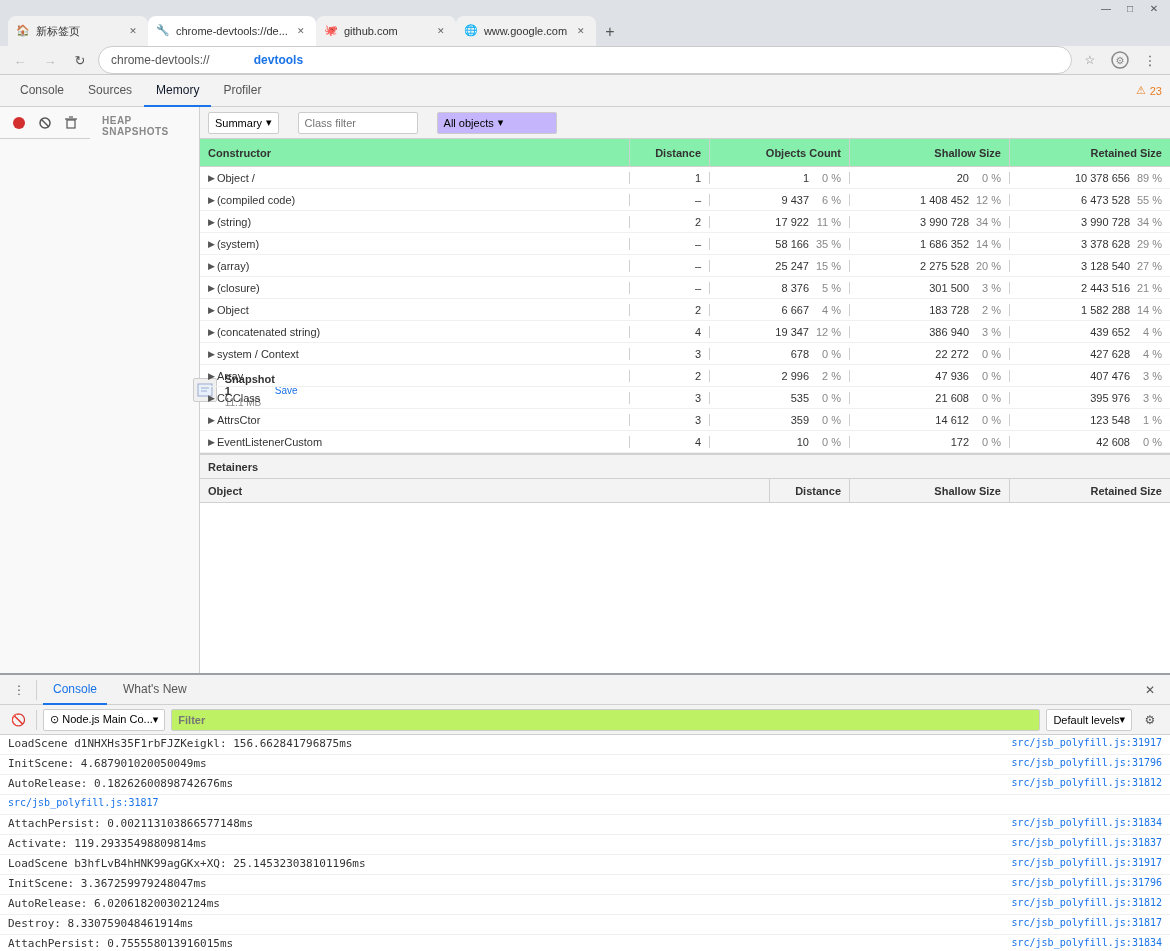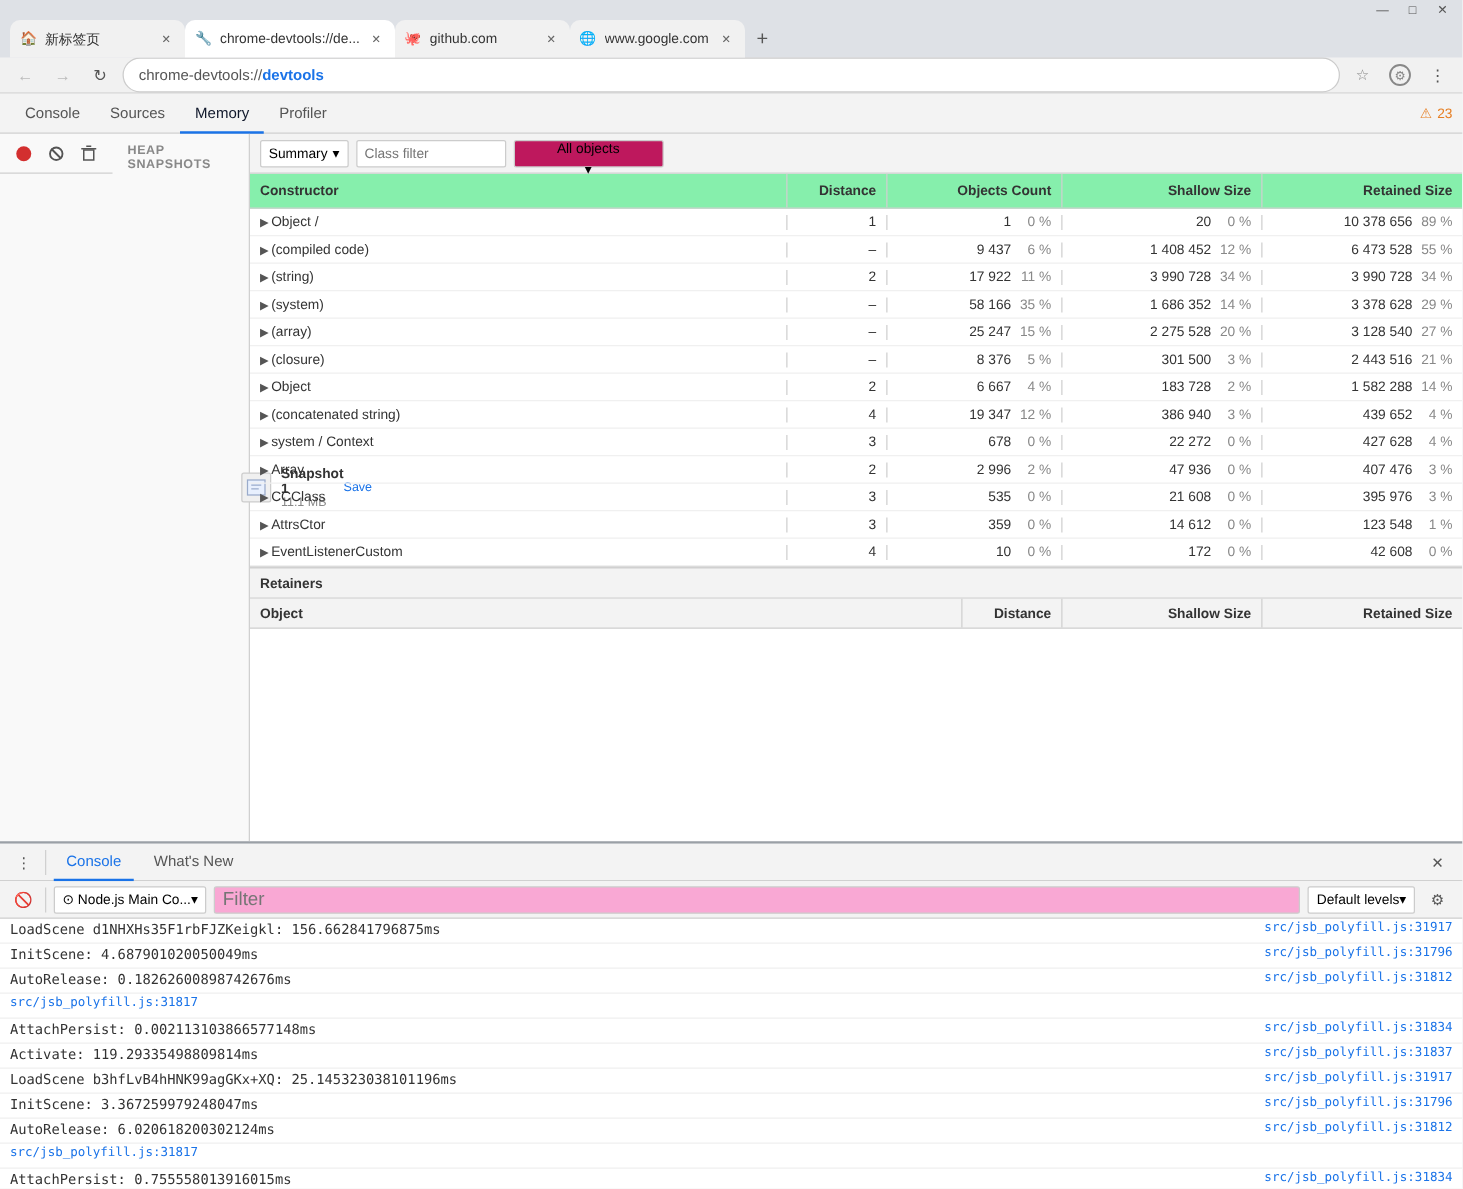--- a/index.html
+++ b/index.html
@@ -45,24 +45,24 @@
     .snapshot-item { display: flex; align-items: center; padding: 6px 12px; cursor: pointer; }
     .snapshot-icon { width: 24px; height: 24px; background: #f0f0f0; border: 1px solid #ccc; border-radius: 2px; display: flex; align-items: center; justify-content: center; font-size: 9px; color: #666; margin-right: 8px; }
     .snapshot-info { flex: 1; }
     .snapshot-name { font-size: 11px; font-weight: bold; color: #333; }
     .snapshot-size { font-size: 10px; color: #888; }
     .snapshot-save { font-size: 10px; color: #1a73e8; cursor: pointer; }
 
     
     .main-panel { flex: 1; display: flex; flex-direction: column; overflow: hidden; }
 
-    .panel-toolbar { height: 32px; background: #f3f3f3; border-bottom: 1px solid #d0d0d0; display: flex; align-items: center; padding: 0 8px; gap: 6px; }
+    .panel-toolbar { height: 32px; background: #f3f3f3; border-bottom: 1px solid #d0d0d0; display: flex; align-items: center; padding: 0 8px; gap: 19px; }
     .toolbar-dropdown { height: 22px; background: white; border: 1px solid #ccc; border-radius: 2px; padding: 0 6px; font-size: 11px; display: flex; align-items: center; gap: 4px; cursor: pointer; }
     .class-filter-input { height: 22px; background: white; border: 1px solid #ccc; border-radius: 2px; padding: 0 6px; font-size: 11px; width: 120px; }
-    .objects-dropdown { height: 22px; background: #be185d; border: 1px solid #ccc; border-radius: 2px; padding: 0 6px; font-size: 11px; display: flex; align-items: center; gap: 4px; cursor: pointer; min-width: 120px; flex-direction: column; }
+    .objects-dropdown { height: 22px; background: #c4b5fd; border: 1px solid #ccc; border-radius: 2px; padding: 0 6px; font-size: 11px; display: flex; align-items: center; gap: 4px; cursor: pointer; min-width: 120px; }
 
     
     .heap-table { flex: 1; overflow: hidden; display: flex; flex-direction: column; }
     .table-header { display: flex; background: #86efac; border-bottom: 1px solid #d0d0d0; height: 28px; font-size: 11px; font-weight: bold; color: #333; flex-shrink: 0; }
     .col-constructor { flex: 1; padding: 0 8px; display: flex; align-items: center; border-right: 1px solid #d0d0d0; }
     .col-distance { width: 80px; padding: 0 8px; display: flex; align-items: center; justify-content: flex-end; border-right: 1px solid #d0d0d0; }
     .col-objects { width: 140px; padding: 0 8px; display: flex; align-items: center; justify-content: flex-end; border-right: 1px solid #d0d0d0; }
     .col-shallow { width: 160px; padding: 0 8px; display: flex; align-items: center; justify-content: flex-end; border-right: 1px solid #d0d0d0; }
     .col-retained { width: 160px; padding: 0 8px; display: flex; align-items: center; justify-content: flex-end; }
 
@@ -82,21 +82,21 @@
     .ret-col-shallow { width: 160px; padding: 0 8px; display: flex; align-items: center; justify-content: flex-end; border-right: 1px solid #d0d0d0; }
     .ret-col-retained { width: 160px; padding: 0 8px; display: flex; align-items: center; justify-content: flex-end; }
 
     
     .console-panel { height: 310px; border-top: 2px solid #9aa0a6; display: flex; flex-direction: column; background: #fff; }
     .console-topbar { height: 30px; background: #f3f3f3; border-bottom: 1px solid #d0d0d0; display: flex; align-items: center; padding: 0 8px; gap: 6px; }
     .console-tab { padding: 0 10px; height: 30px; display: flex; align-items: center; font-size: 12px; cursor: pointer; border-bottom: 2px solid transparent; color: #555; }
     .console-tab.active { color: #1a73e8; border-bottom: 2px solid #1a73e8; }
     .console-close { margin-left: auto; cursor: pointer; color: #555; width: 24px; height: 24px; display: flex; align-items: center; justify-content: center; }
     .console-filter-bar { height: 30px; background: #f3f3f3; border-bottom: 1px solid #d0d0d0; display: flex; align-items: center; padding: 0 8px; gap: 6px; }
-    .console-filter-input { flex: 1; height: 22px; background: #f9a8d4; border: 1px solid #ccc; border-radius: 2px; padding: 0 6px; font-size: 15px; }
+    .console-filter-input { flex: 1; height: 22px; background: #bef264; border: 1px solid #ccc; border-radius: 2px; padding: 0 6px; font-size: 11px; font-weight: bold; }
     .level-dropdown { height: 22px; background: white; border: 1px solid #ccc; border-radius: 2px; padding: 0 6px; font-size: 11px; display: flex; align-items: center; gap: 0; cursor: pointer; }
     .console-body { flex: 1; overflow-y: auto; font-size: 11px; font-family: monospace; }
     .console-row { display: flex; padding: 2px 8px; border-bottom: 1px solid #f0f0f0; min-height: 20px; align-items: flex-start; gap: 8px; }
     .console-msg { flex: 1; color: #333; word-break: break-all; }
     .console-source { color: #1a73e8; cursor: pointer; white-space: nowrap; font-size: 10px; }
     .settings-btn { margin-left: auto; width: 24px; height: 24px; display: flex; align-items: center; justify-content: center; cursor: pointer; color: #555; }
 
     
     ::-webkit-scrollbar { width: 8px; height: 8px; }
     ::-webkit-scrollbar-track { background: #f1f1f1; }
@@ -144,21 +144,21 @@
     </div>
     <div class="new-tab-btn">+</div>
   </div>
 
   <div class="address-bar">
     <div class="nav-btn disabled">←</div>
     <div class="nav-btn disabled">→</div>
     <div class="nav-btn">↻</div>
     <div class="address-input">
       <span style="color:#555;">chrome-devtools://</span>
-        <span style="color:#1a73e8;font-weight:bold;">devtools</span>
+        <span style="color:#1a73e8;font-weight:bold;margin-left:44px;">devtools</span>
     </div>
     <div class="bookmark-btn">☆</div>
     <div class="extension-btn">
       <svg width="18" height="18" viewBox="0 0 18 18">
           <circle cx="9" cy="9" r="8" fill="none" stroke="#888" stroke-width="1.5"></circle>
           <text x="9" y="13" text-anchor="middle" font-size="10" fill="#888">⚙</text>
         </svg>
     </div>
     <div class="nav-btn">⋮</div>
   </div>
@@ -604,20 +604,21 @@
     <span class="console-msg">InitScene: 3.367259979248047ms</span>
     <span class="console-source">src/jsb_polyfill.js:31796</span>
   </div>
         <div class="console-row">
 
     <span class="console-msg">AutoRelease: 6.020618200302124ms</span>
     <span class="console-source">src/jsb_polyfill.js:31812</span>
   </div>
         <div class="console-row">
 
+    <span class="console-msg">Destroy: 8.330759048461914ms</span>
     <span class="console-source">src/jsb_polyfill.js:31817</span>
   </div>
         <div class="console-row">
 
     <span class="console-msg">AttachPersist: 0.755558013916015ms</span>
     <span class="console-source">src/jsb_polyfill.js:31834</span>
   </div>
       </div>
   </div>
 </div>

